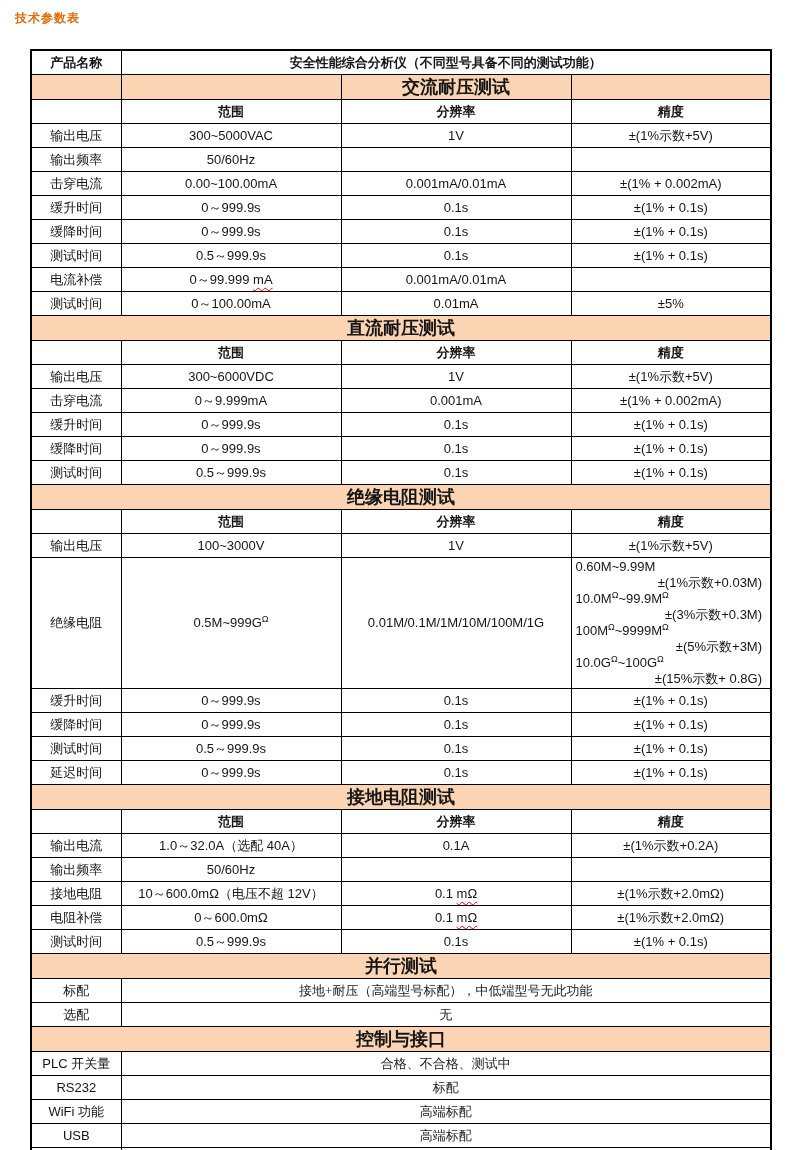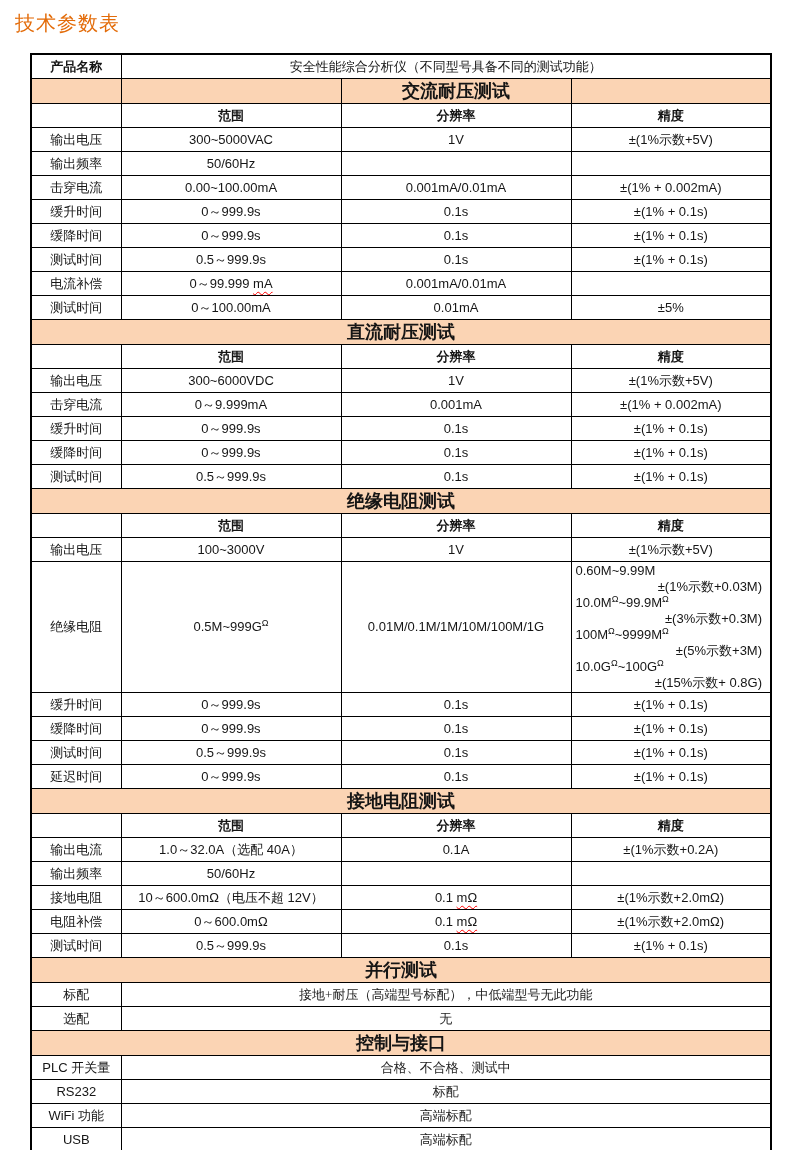--- a/index.html
+++ b/index.html
@@ -11,23 +11,23 @@
   html,body{margin:0;padding:0;}
   body{
     width:800px;height:1150px;background:#ffffff;
     font-family:"Liberation Sans", sans-serif;
     color:var(--ink);
     overflow:hidden;
   }
   .page{position:relative;width:800px;height:1150px;}
   .doc-title{
     margin:0;
-    padding:10px 0 16px 15px;
-    font-size:20px;
-    font-weight:normal;
+    padding:10px 0 22px 15px;
+    font-size:12px;
+    font-weight:bold;
     color:var(--title-color);
     letter-spacing:1px;
   }
   table.spec{
     border-collapse:collapse;
     table-layout:fixed;
     width:740px;
     margin-left:30px;
     border:2px solid #000;
   }
@@ -37,21 +37,21 @@
     height:21px;
     line-height:16px;
     padding:1px 4px;
     text-align:center;
     vertical-align:middle;
     overflow:hidden;
     white-space:nowrap;
   }
   td.product-label{font-weight:bold;font-size:14px;}
   td.product-value{
-    font-weight:normal;font-size:14px;
+    font-weight:bold;font-size:14px;
     text-align:left;padding-left:8px;
   }
   tr.band td{
     background:var(--band-bg);
     font-weight:bold;
     font-size:18px;
     height:22px;
   }
   td.colhead{font-weight:bold;font-size:13.5px;margin-left:37px;}
   td.param-label{font-size:13.5px;margin-left:32px;}

